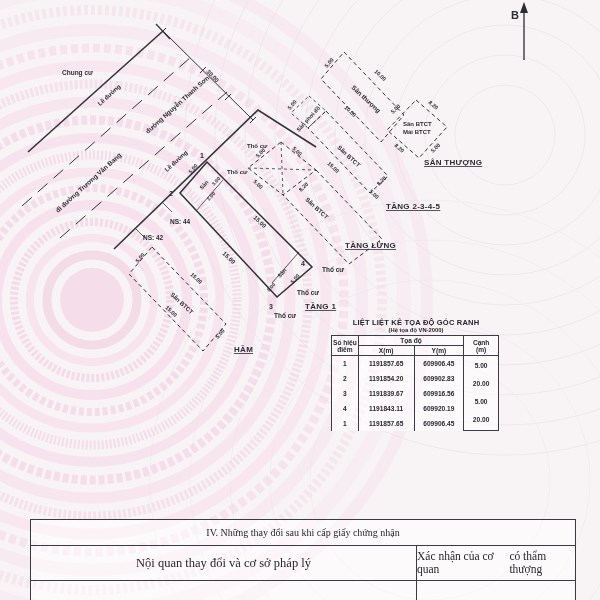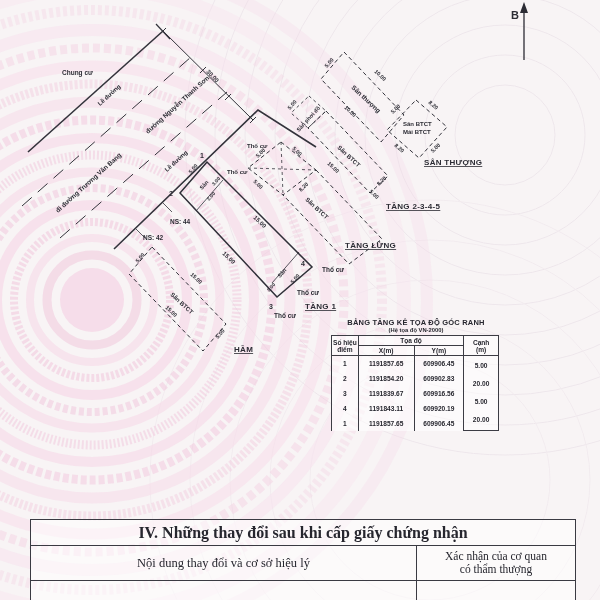--- a/index.html
+++ b/index.html
@@ -18,24 +18,24 @@
       text-align:center;padding:1px 0;}
   table.ct td.noline{border-top:none;border-bottom:none;}
   table.ct td.num{padding:2.5px 0;}
   .edgecell{display:flex;flex-direction:column;justify-content:space-around;height:100%;}
   .edgecell div{line-height:1;}
   
   .sec4{position:absolute;left:30px;top:519px;width:544px;height:120px;
         border:1.6px solid #3a3a42;z-index:5;background:rgba(255,255,255,.5);
         font-family:"Liberation Serif",serif;}
   .sec4 .hd{height:25px;display:flex;align-items:center;justify-content:center;
-        border-bottom:1.6px solid #3a3a42;font-size:16px;font-weight:bold;text-align:center;}
+        border-bottom:1.6px solid #3a3a42;font-size:10px;font-weight:normal;text-align:center;}
   .sec4 .cols{display:flex;border-bottom:1.6px solid #3a3a42;height:34px;}
   .sec4 .cL{width:385px;border-right:1.6px solid #3a3a42;display:flex;align-items:center;justify-content:center;font-size:12.5px;}
-  .sec4 .cR{flex:1;display:flex;flex-direction:column;align-items:center;justify-content:center;font-size:11.5px;line-height:1.15;}
+  .sec4 .cR{flex:1;display:flex;flex-direction:row;align-items:center;justify-content:center;font-size:11.5px;line-height:1.15;}
   .sec4 .body{display:flex;height:60px;}
   .sec4 .bL{width:385px;border-right:1.6px solid #3a3a42;}
 </style>
 </head>
 <body>
 
 <div class="sheet">
 
 <svg width="600" height="600" viewBox="0 0 600 600">
 
@@ -184,21 +184,21 @@
 
   <text transform="translate(138,263) rotate(-48)" font-size="5.5" class="lbl">5.00</text>
   <text transform="translate(190,275) rotate(43)" font-size="5.5" class="lbl">15.00</text>
   <text transform="translate(170,295) rotate(43)" font-size="6" class="lbl">Sân BTCT</text>
   <text transform="translate(165,308) rotate(43)" font-size="5.5" class="lbl">15.00</text>
   <text transform="translate(218,339) rotate(-48)" font-size="5.5" class="lbl">5.00</text>
   <text x="234" y="352" font-size="8" class="title-u">HẦM</text>
 </svg>
 
 <div class="coord">
-  <div class="t1">BẢNG TẦNG KÊ TỌA ĐỘ GÓC RANH</div>
+  <div class="t1">LIỆT LIỆT KÊ TỌA ĐỘ GÓC RANH</div>
   <div class="t2">(Hệ tọa độ VN-2000)</div>
   <table class="ct">
     <colgroup>
           <col style="width:27px">
           <col style="width:56px">
           <col style="width:50px">
           <col style="width:35px">
         </colgroup>
     <thead>
       <tr>
@@ -251,21 +251,21 @@
         <td class="noline num">1191857.65</td>
         <td class="noline num">609906.45</td>
       </tr>
     </tbody>
   </table>
 </div>
 
 <div class="sec4">
   <div class="hd">IV. Những thay đổi sau khi cấp giấy chứng nhận</div>
   <div class="cols">
-    <div class="cL">Nội dung thay đổi và cơ sở hiệu lý</div>
+    <div class="cL">Nội quan thay đổi và cơ sở pháp lý</div>
     <div class="cR">
       <span>Xác nhận của cơ quan</span>
       <span>có thẩm thượng</span>
     </div>
   </div>
   <div class="body">
     <div class="bL"></div>
     <div></div>
   </div>
 </div>

